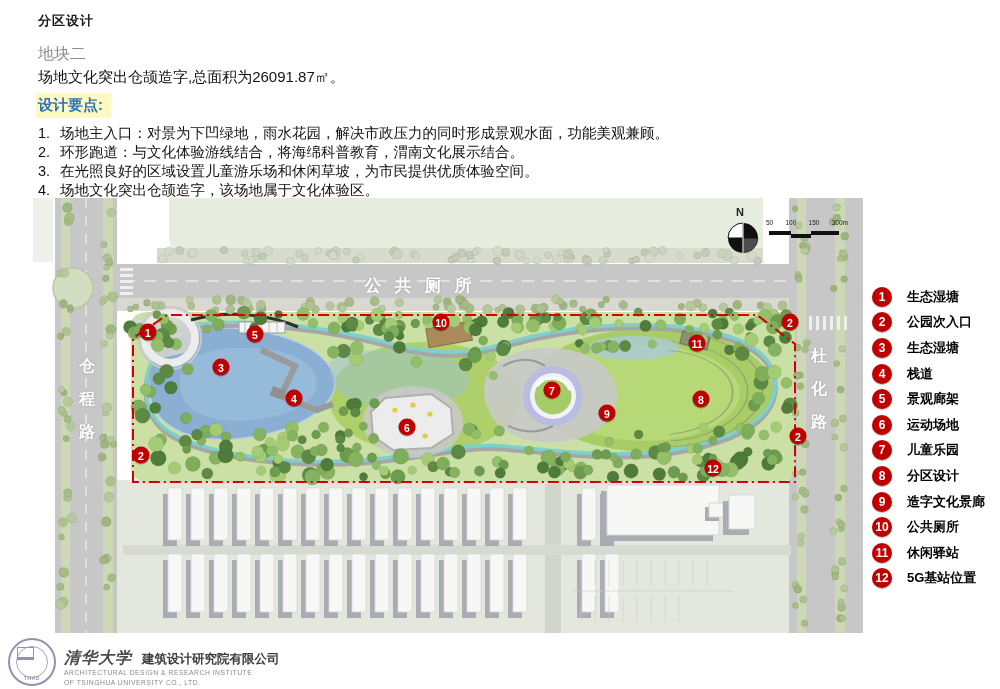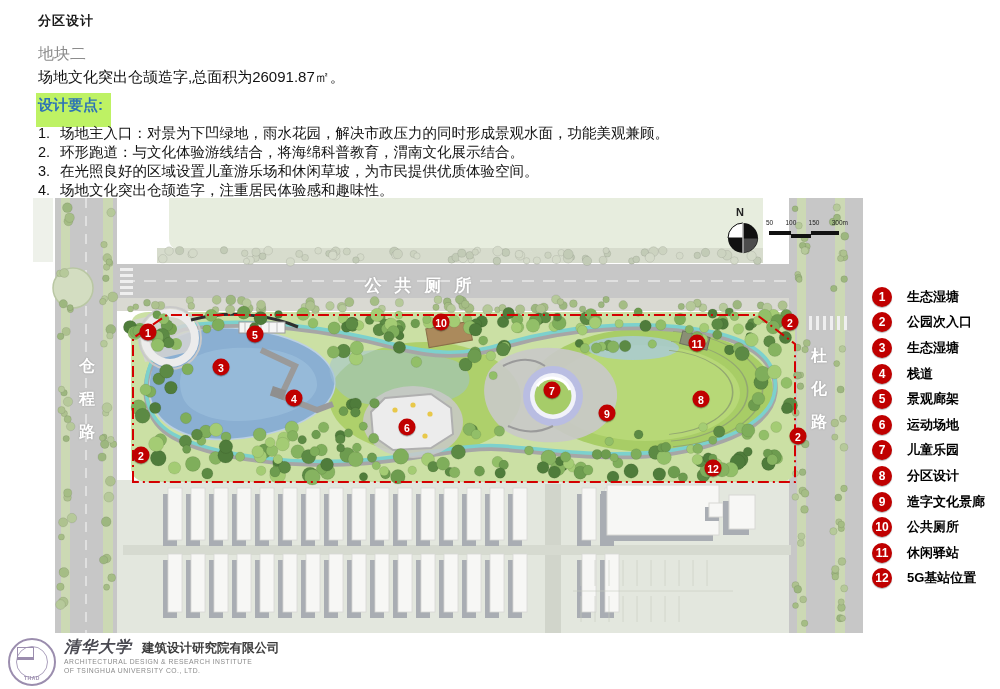--- a/index.html
+++ b/index.html
@@ -3,21 +3,21 @@
 <meta charset="utf-8">
 <style>
   html,body{margin:0;padding:0;background:#fff;}
   body{width:1000px;height:689px;position:relative;overflow:hidden;
        font-family:"Liberation Sans","DejaVu Sans",sans-serif;color:#1a1a1a;}
   
   .page-title{position:absolute;left:38px;top:12px;font-size:13px;font-weight:bold;letter-spacing:1px;font-family:Liberation Mono, monospace;}
   .page-subtitle{position:absolute;left:38px;top:44px;font-size:16px;color:#8c8c8c;}
   .page-intro{position:absolute;left:38px;top:68px;font-size:15px;color:#111;}
   .section-label{position:absolute;left:36px;top:93px;font-size:15px;font-weight:bold;
-                 color:#2e74b5;background:#bef264;padding:3px 8px 12px 2px;text-align:right;}
+                 color:#2e74b5;background:#fef9c3;padding:3px 8px 3px 2px;text-align:right;}
   .points{position:absolute;left:38px;top:124px;font-size:14.5px;line-height:19px;color:#111;}
   .points .pt{display:flex;}
   .points .pt .n{width:22px;flex:0 0 22px;}
   
   .map{position:absolute;left:33px;top:198px;width:830px;height:435px;}
   .map svg{position:absolute;left:0;top:0;}
   .street-label-top{position:absolute;left:285px;top:76px;width:200px;text-align:center;
       color:#fff;font-size:17px;font-weight:bold;letter-spacing:13px;text-indent:13px;
       text-shadow:0 0 2px rgba(0,0,0,.25);}
   .street-label-v{position:absolute;display:flex;flex-direction:column;gap:12px;
@@ -28,21 +28,21 @@
       color:#fff;font-size:10.5px;font-weight:bold;display:flex;align-items:center;justify-content:center;
       transform:translate(-50%,-50%);box-shadow:0 1px 1px rgba(0,0,0,.35);}
   
   .legend{position:absolute;left:872px;top:284px;}
   .legend .row{display:flex;align-items:center;height:25.6px;}
   .legend .badge{width:20px;height:20px;border-radius:50%;background:#c00000;color:#fff;
       font-size:12px;font-weight:bold;display:flex;align-items:center;justify-content:center;
       flex:0 0 20px;box-shadow:0 1px 1px rgba(0,0,0,.3);}
   .legend .lab{margin-left:15px;font-size:13px;font-weight:bold;color:#000;white-space:nowrap;}
   
-  .footer{position:absolute;left:8px;top:638px;display:flex;align-items:flex-start;}
+  .footer{position:absolute;left:8px;top:638px;display:flex;align-items:flex-end;}
   .seal{width:44px;height:44px;border-radius:50%;border:2px solid #8a7aa0;position:relative;flex:0 0 44px;
         display:flex;align-items:center;justify-content:center;opacity:.85;}
   .seal .inner{width:30px;height:30px;border-radius:50%;border:1px solid #9c8fb0;position:relative;}
   .seal .bldg{position:absolute;left:7px;top:7px;width:15px;height:9px;border:1px solid #8a7aa0;
         border-bottom-width:3px;}
   .seal .thad{position:absolute;left:0;right:0;bottom:3px;text-align:center;font-size:5px;
         font-weight:bold;color:#8a7aa0;letter-spacing:.5px;}
   .footer .ft-text{margin-left:8px;line-height:1.1;}
   .footer .cn{display:flex;align-items:baseline;}
   .footer .cn .name{font-family:"Liberation Serif","DejaVu Serif",serif;font-style:italic;
@@ -65,21 +65,21 @@
     <div class="pt">
       <span class="n">2.</span>
       <span>环形跑道：与文化体验游线结合，将海绵科普教育，渭南文化展示结合。</span>
     </div>
     <div class="pt">
       <span class="n">3.</span>
       <span>在光照良好的区域设置儿童游乐场和休闲草坡，为市民提供优质体验空间。</span>
     </div>
     <div class="pt">
       <span class="n">4.</span>
-      <span>场地文化突出仓颉造字，注重居民体验感和趣味性。</span>
+      <span>场地文化突出仓颉造字，该场地属于文化体验区。</span>
     </div>
   </div>
 
 <div class="map">
   <svg id="map-svg" width="830" height="435" viewBox="0 0 830 435">
 
     <rect x="0" y="0" width="830" height="435" fill="#ffffff"></rect>
 
     <rect x="84" y="282" width="676" height="153" fill="#e3e7de"></rect>
 

